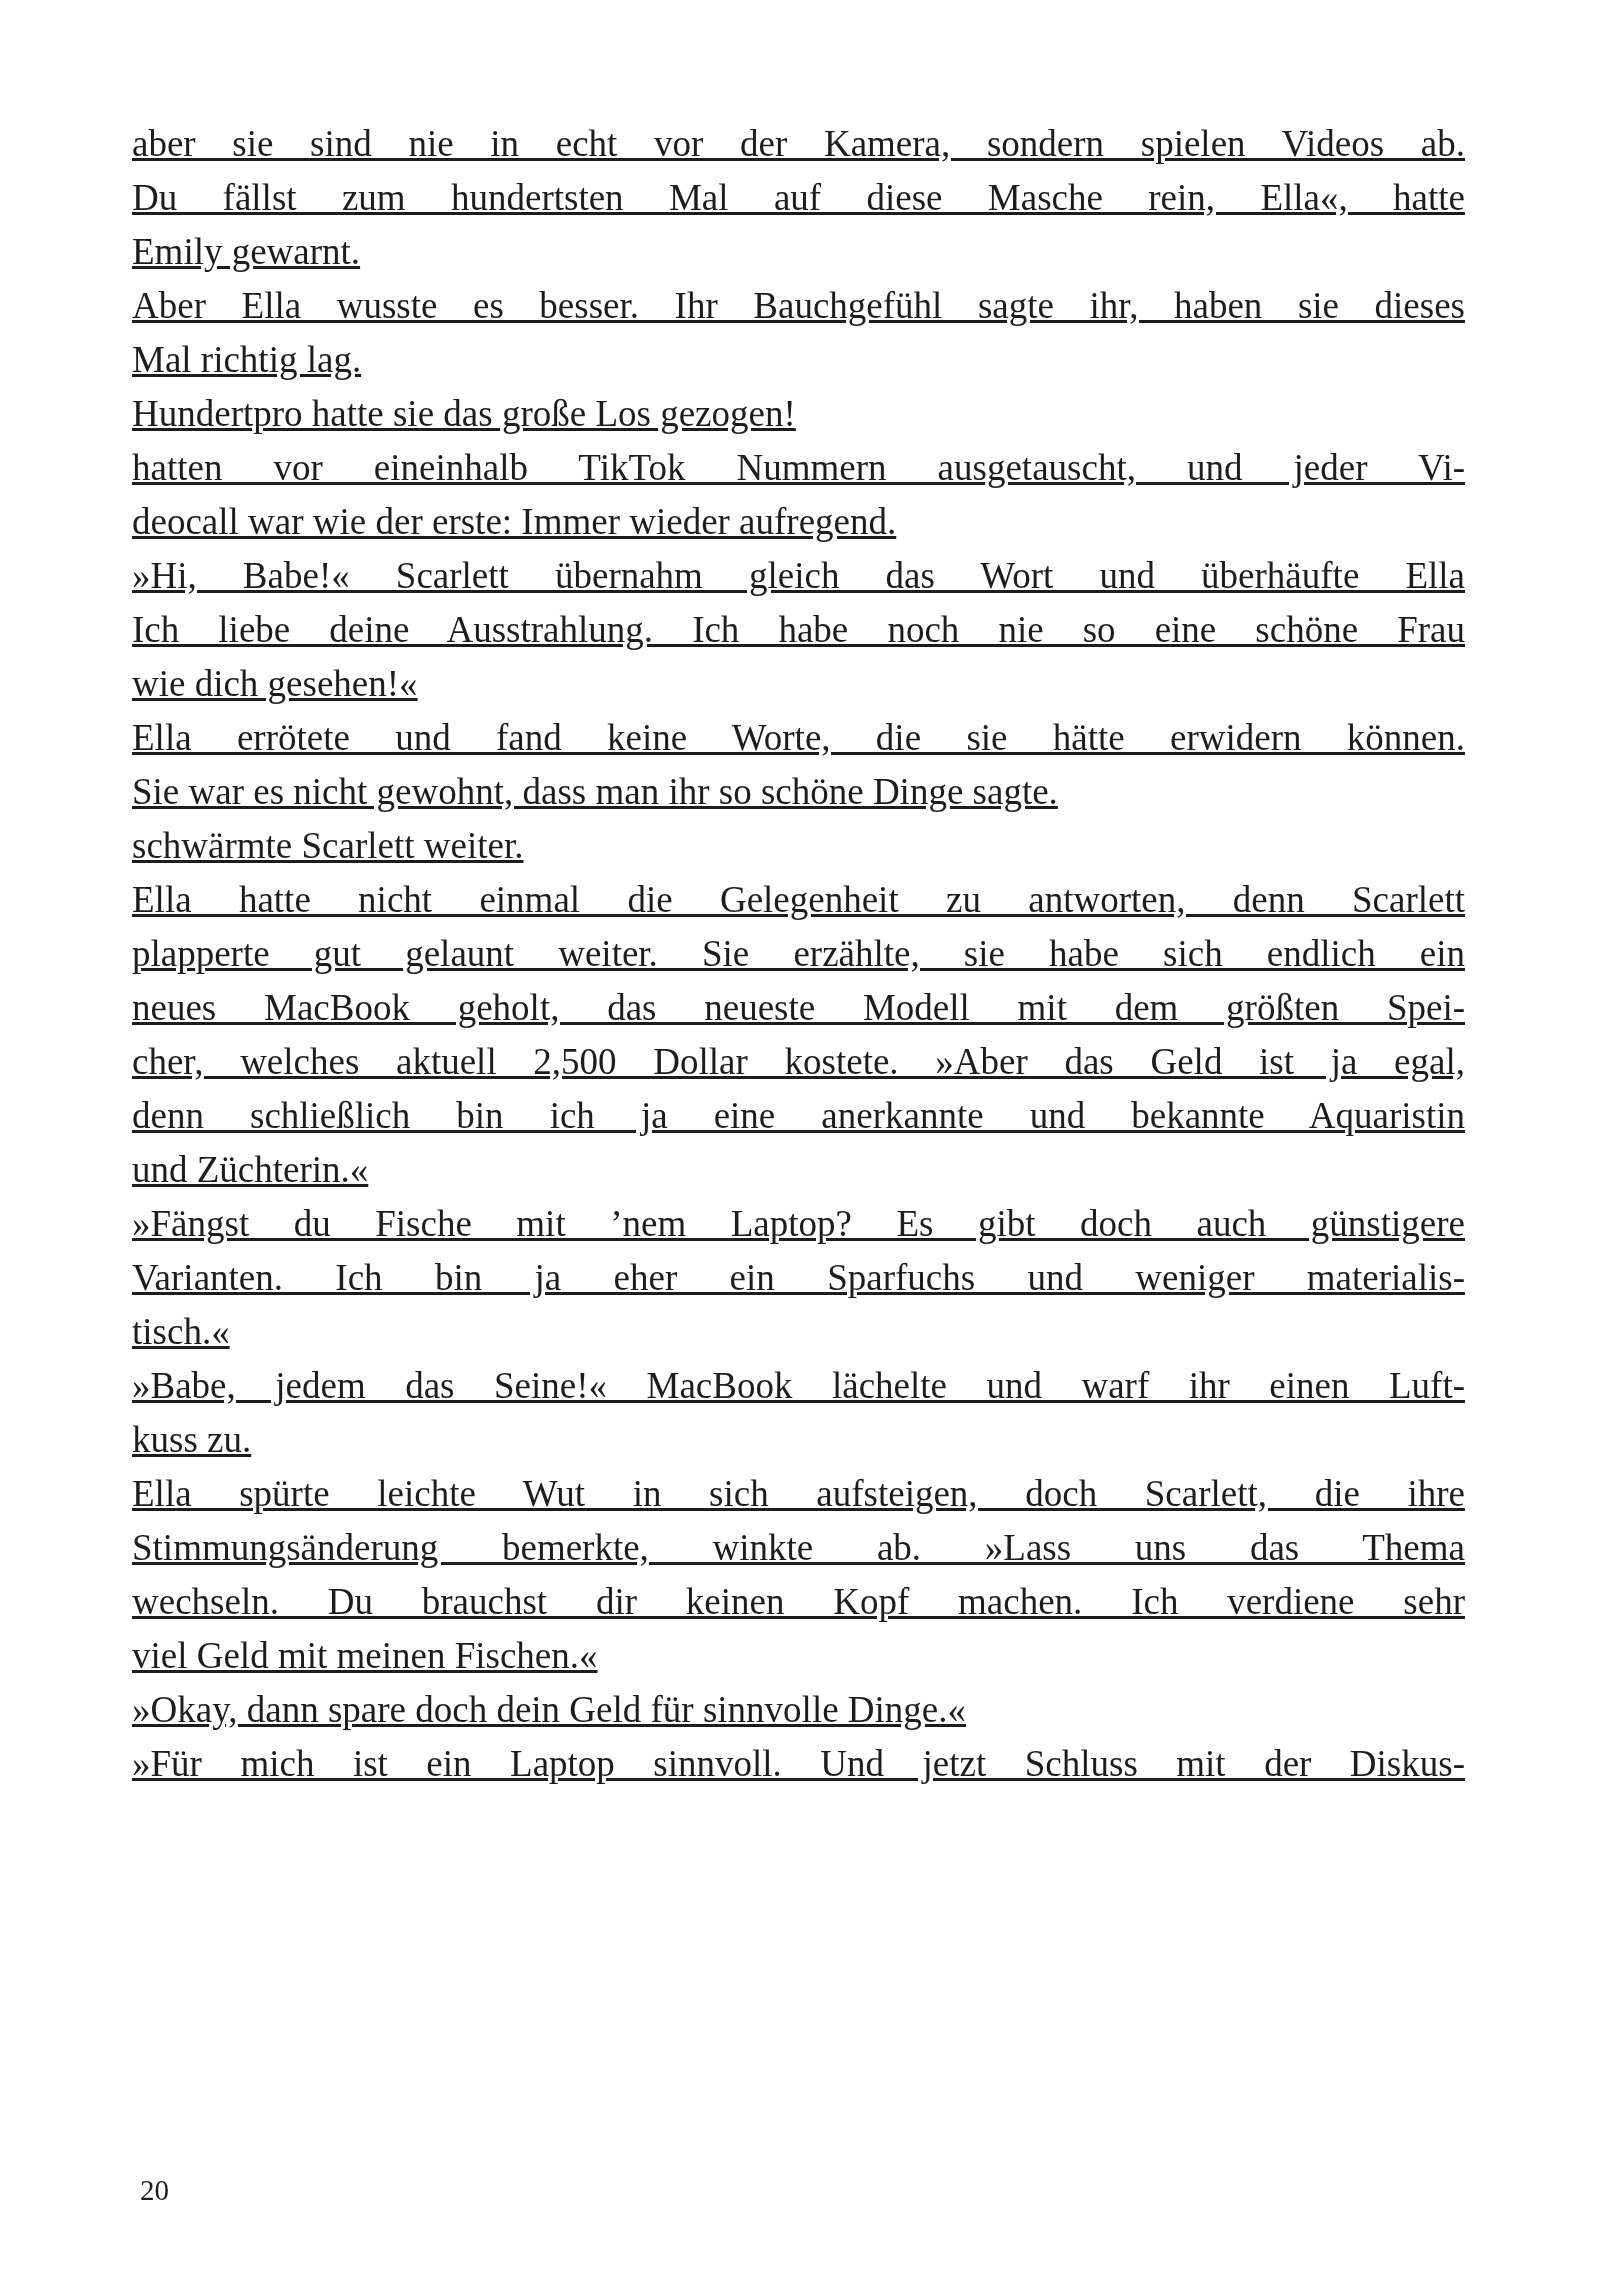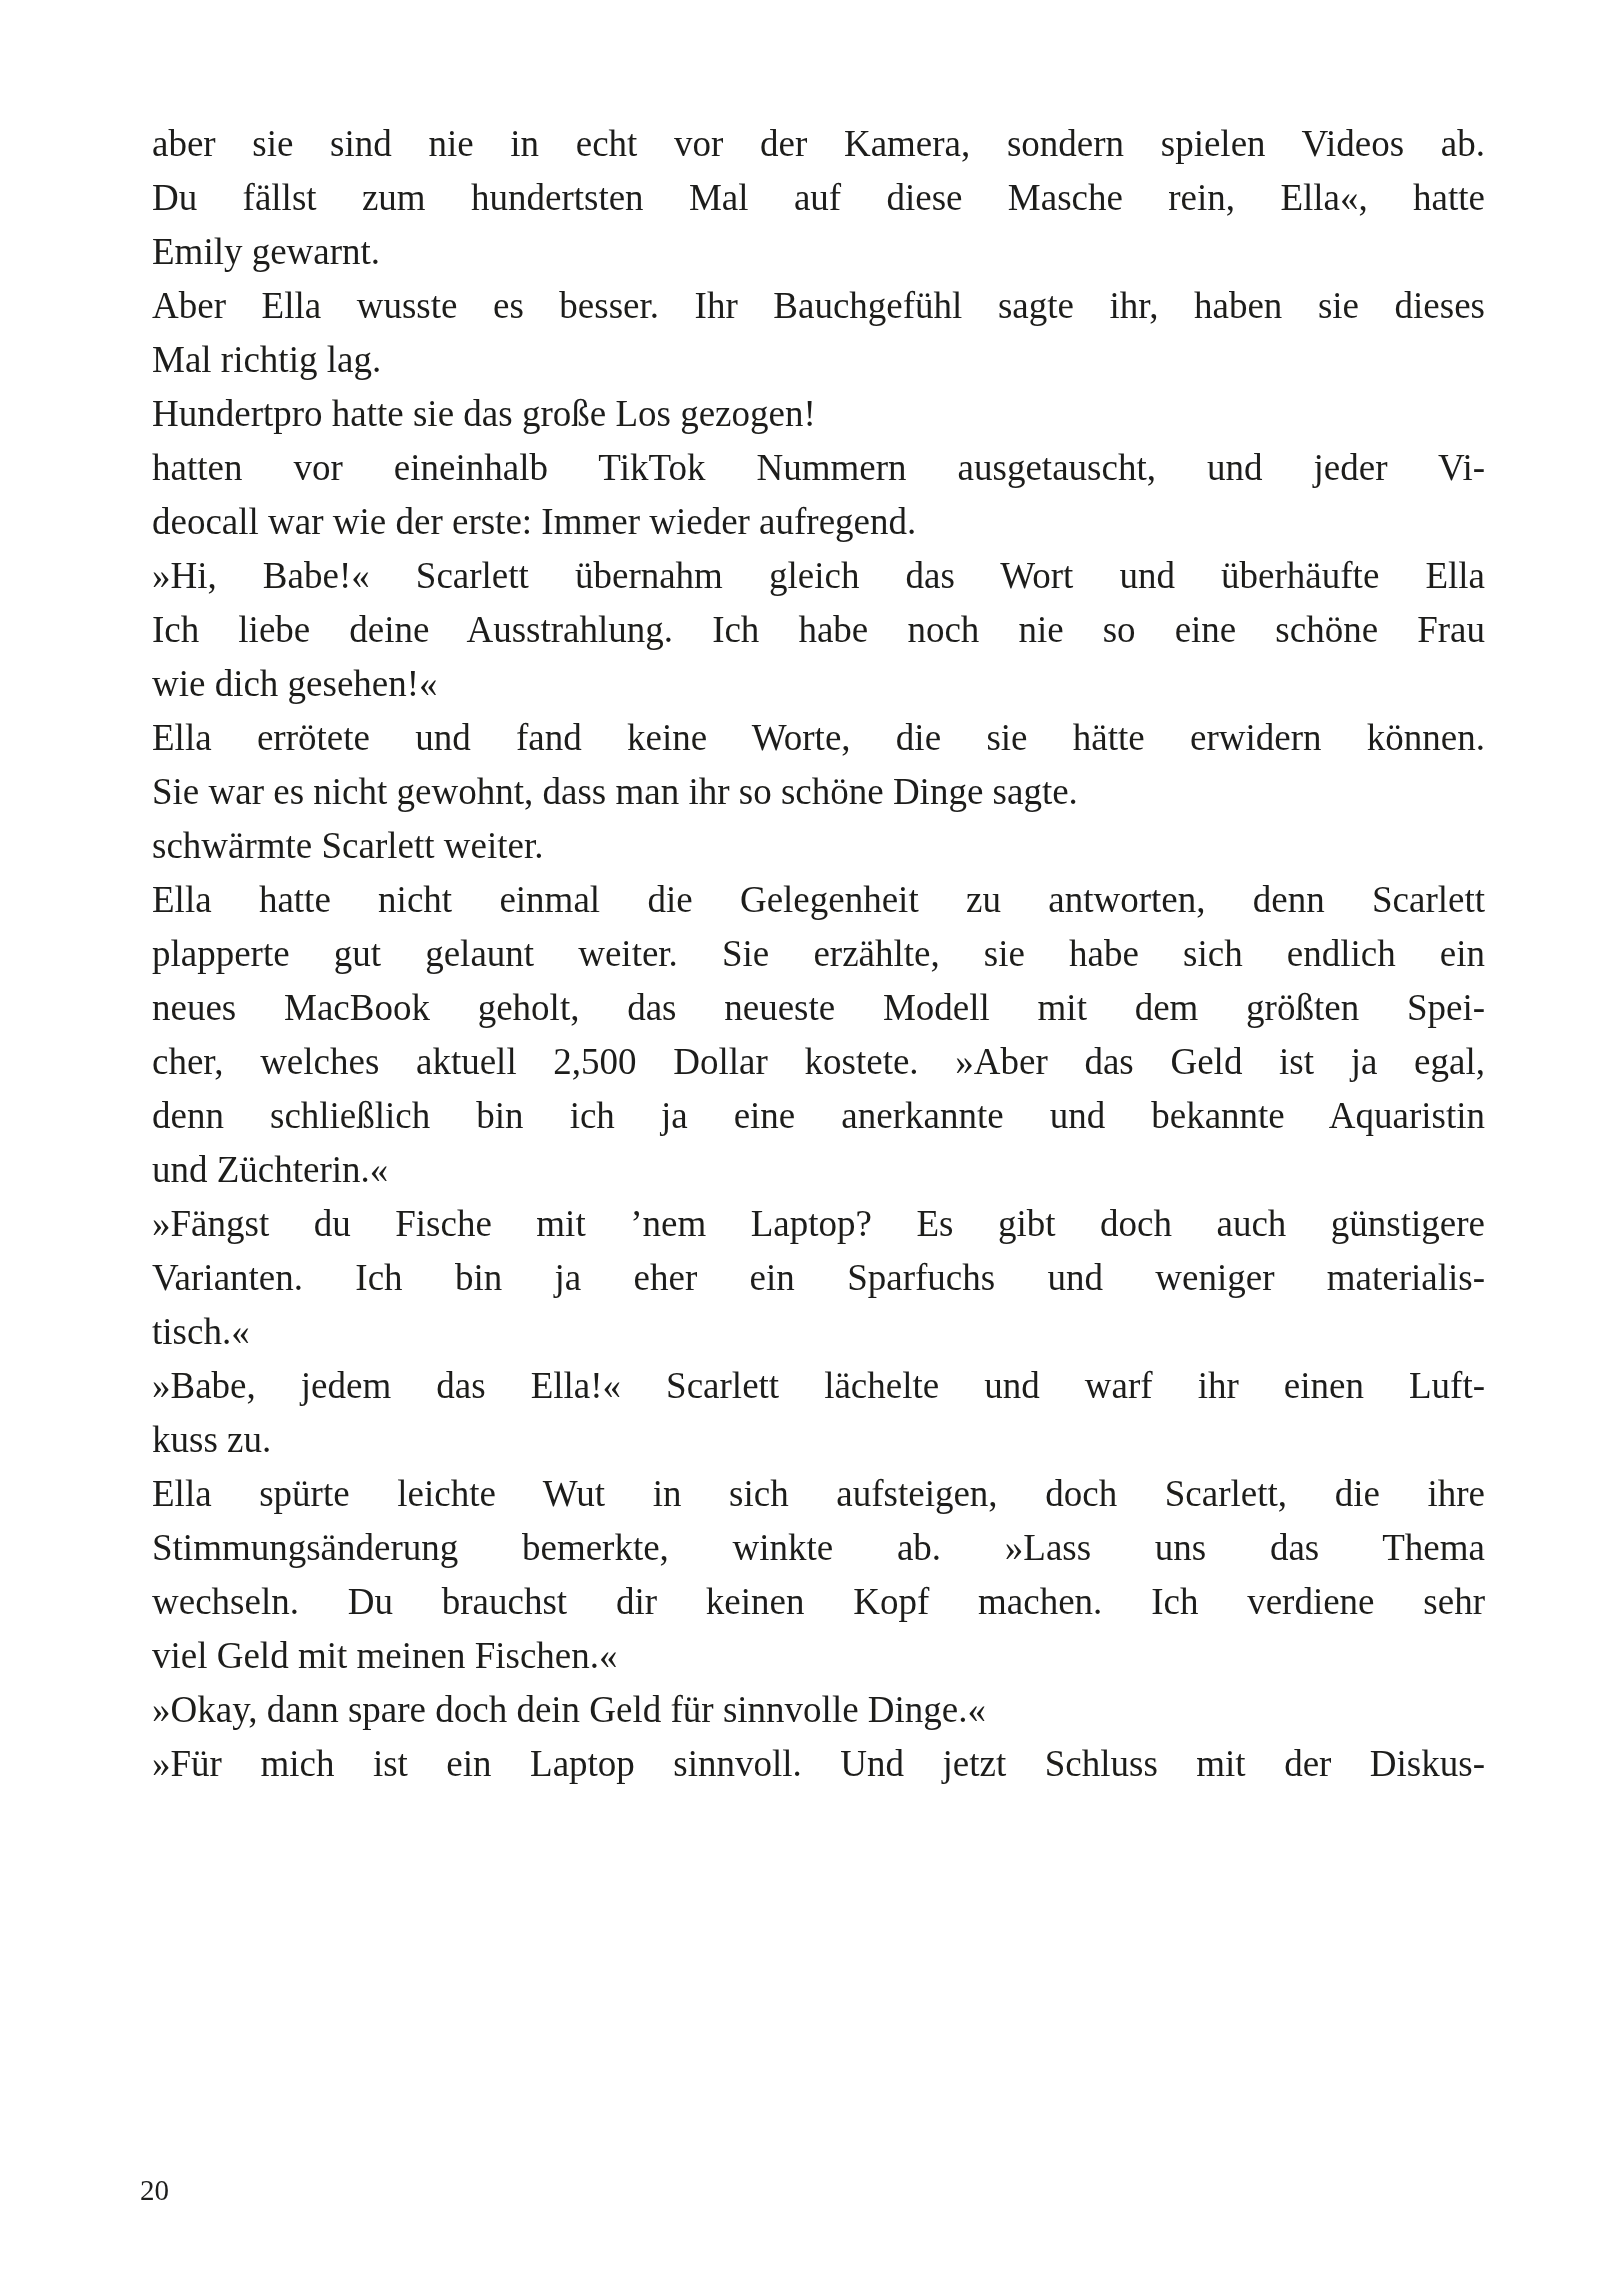--- a/index.html
+++ b/index.html
@@ -14,23 +14,24 @@
     background: #ffffff;
     font-family: "Liberation Serif", serif;
     color: #1d1d1b;
   }
   .page {
     position: absolute;
     inset: 0;
   }
   .text-block {
     position: absolute;
-    left: 152px;
+    left: 132px;
     top: 117px;
     width: 1333px;
+    text-decoration: underline;
   }
   .line {
     font-size: 37px;
     line-height: 54px;
     text-align: justify;
     text-align-last: justify;
     white-space: normal;
     word-spacing: normal;
   }
   .line.final {
@@ -65,21 +66,21 @@
       <div class="line final">schwärmte Scarlett weiter.</div>
       <div class="line">Ella hatte nicht einmal die Gelegenheit zu antworten, denn Scarlett</div>
       <div class="line">plapperte gut gelaunt weiter. Sie erzählte, sie habe sich endlich ein</div>
       <div class="line">neues MacBook geholt, das neueste Modell mit dem größten Spei-</div>
       <div class="line">cher, welches aktuell 2,500 Dollar kostete. »Aber das Geld ist ja egal,</div>
       <div class="line">denn schließlich bin ich ja eine anerkannte und bekannte Aquaristin</div>
       <div class="line final">und Züchterin.«</div>
       <div class="line">»Fängst du Fische mit ’nem Laptop? Es gibt doch auch günstigere</div>
       <div class="line">Varianten. Ich bin ja eher ein Sparfuchs und weniger materialis-</div>
       <div class="line final">tisch.«</div>
-      <div class="line">»Babe, jedem das Ella!« Scarlett lächelte und warf ihr einen Luft-</div>
+      <div class="line">»Babe, jedem das Seine!« MacBook lächelte und warf ihr einen Luft-</div>
       <div class="line final">kuss zu.</div>
       <div class="line">Ella spürte leichte Wut in sich aufsteigen, doch Scarlett, die ihre</div>
       <div class="line">Stimmungsänderung bemerkte, winkte ab. »Lass uns das Thema</div>
       <div class="line">wechseln. Du brauchst dir keinen Kopf machen. Ich verdiene sehr</div>
       <div class="line final">viel Geld mit meinen Fischen.«</div>
       <div class="line final">»Okay, dann spare doch dein Geld für sinnvolle Dinge.«</div>
       <div class="line">»Für mich ist ein Laptop sinnvoll. Und jetzt Schluss mit der Diskus-</div>
     </main>
   <div class="page-number">20</div>
 </div>

